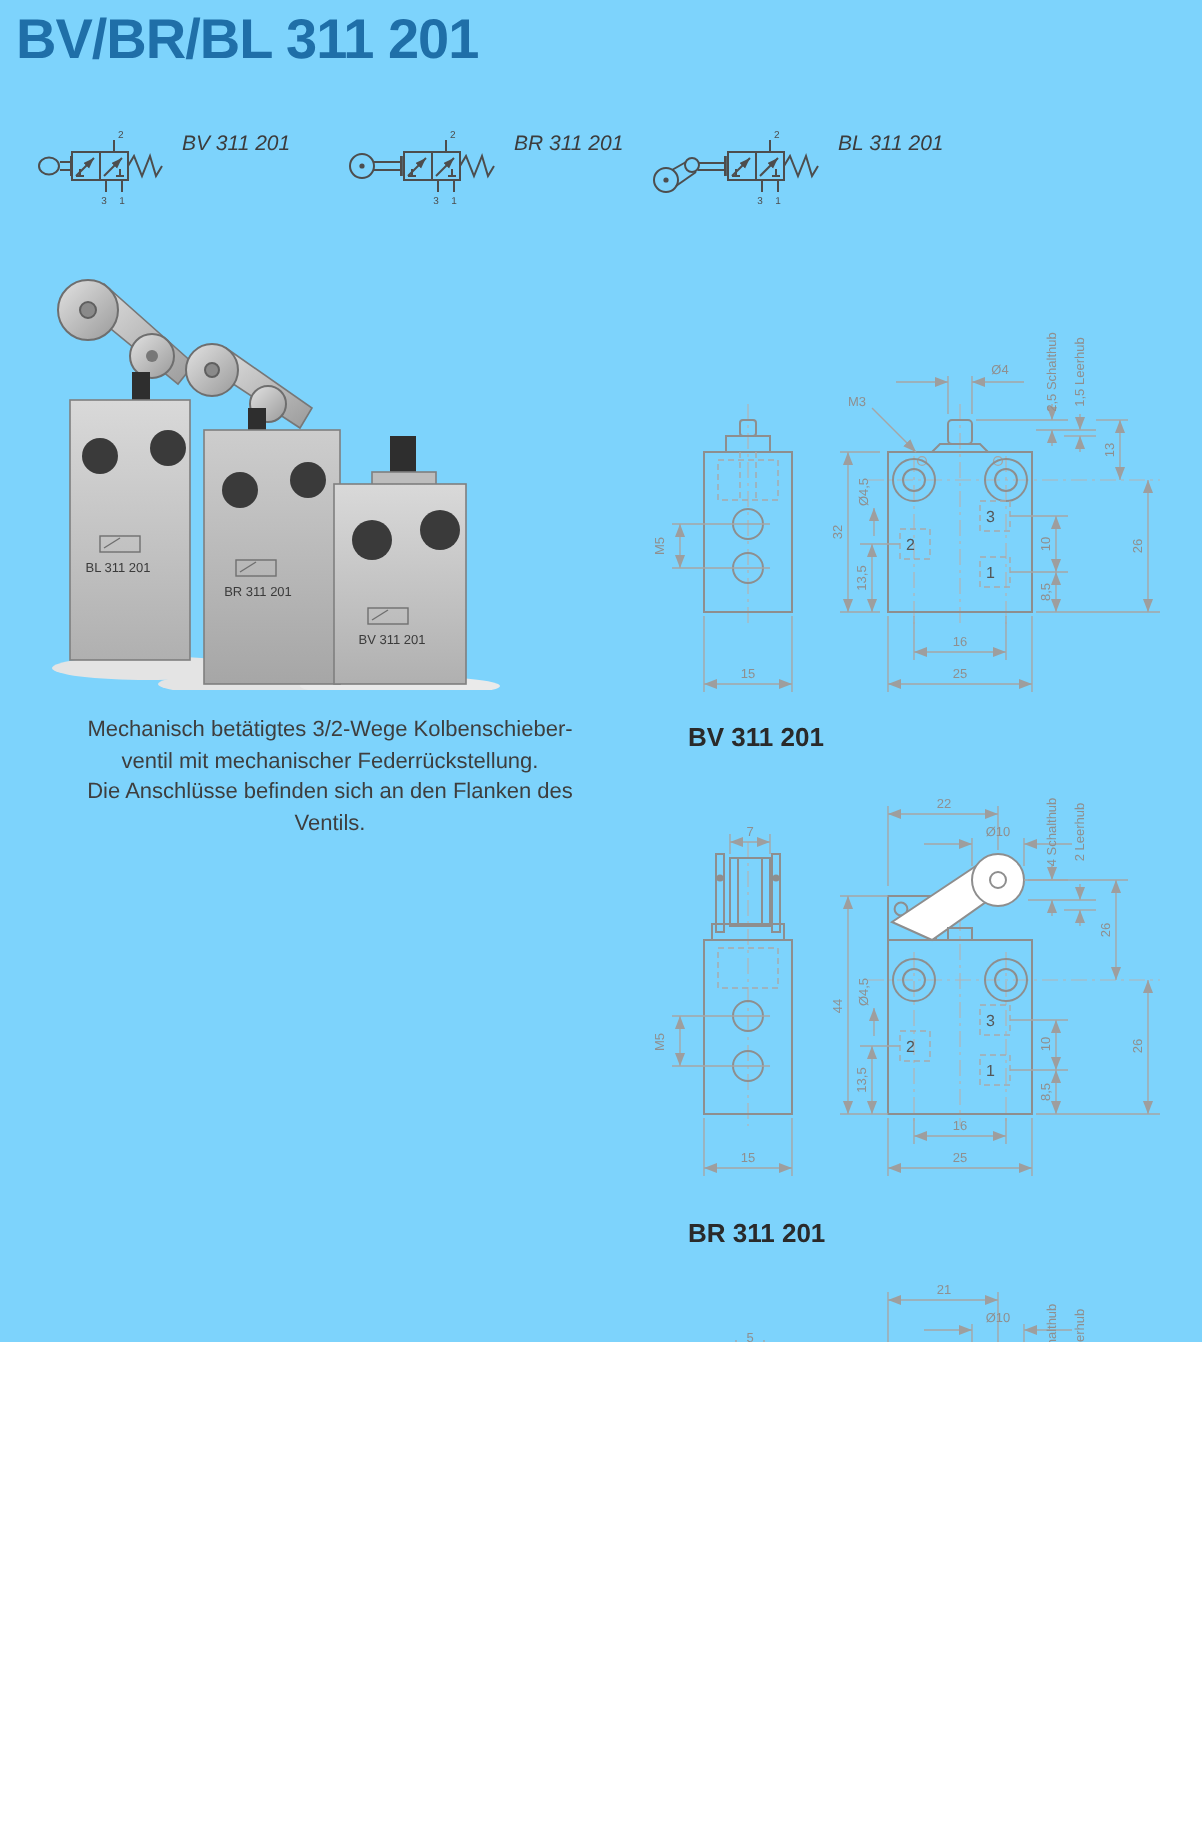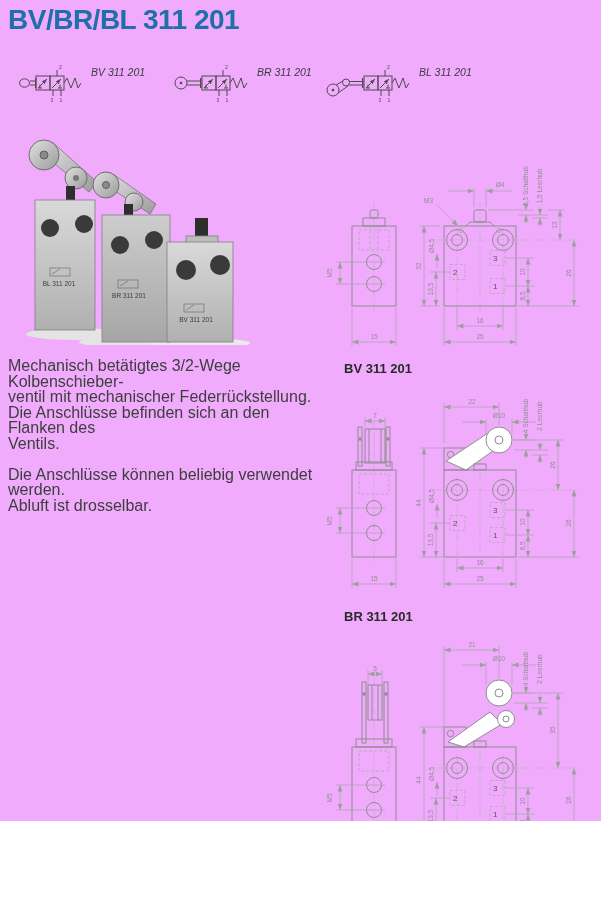--- a/index.html
+++ b/index.html
@@ -1,24 +1,24 @@
 <!DOCTYPE html>
 <html><head>
 <meta charset="utf-8">
 <style>
   html,body{margin:0;padding:0;background:#fff;}
-  .page{position:relative;width:601px;height:821px;background:#f0abfc;overflow:hidden;
-        font-family:"Liberation Sans",sans-serif;}
+  .page{position:relative;width:601px;height:671px;background:#7dd3fc;overflow:hidden;
+        font-family:"Liberation Sans",sans-serif;text-align:center;}
   .title{position:absolute;left:8px;top:4px;margin:0;font-size:28px;font-weight:bold;
          color:#1f6fa8;letter-spacing:-0.5px;white-space:nowrap;}
   .symbol{position:absolute;top:62px;display:flex;align-items:flex-start;}
   .symbol .lab{font-style:italic;font-size:10.5px;color:#3c3c3c;margin:4px 0 0 7px;white-space:nowrap;}
   .sym-svg{overflow:visible;}
   .photo{position:absolute;left:14px;top:130px;}
-  .desc{position:absolute;left:8px;top:358px;width:314px;font-size:16px;line-height:15.6px;color:#3e3e3e;}
+  .desc{position:absolute;left:8px;top:358px;width:314px;font-size:11px;line-height:15.6px;color:#3e3e3e;}
   .desc p{margin:0 0 15px 0;white-space:pre-line;}
   .drawing{position:absolute;left:322px;}
   .d-bv{top:160px;} .d-br{top:383px;} .d-bl{top:630px;}
   .drawing svg{overflow:visible;display:block;}
   .dlabel{position:absolute;left:22px;font-weight:bold;font-size:13px;color:#2a2a2a;white-space:nowrap;}
   .d-bv .dlabel{top:201px;} .d-br .dlabel{top:226px;} .d-bl .dlabel{top:263px;}
   svg text{font-family:"Liberation Sans",sans-serif;}
   .ln{stroke:#8e8e8e;stroke-width:1;fill:none;}
   .lnf{stroke:#8e8e8e;stroke-width:1;fill:#fff;}
   .dl{stroke:#a6a6a6;stroke-width:0.7;fill:none;}
@@ -201,22 +201,20 @@
         <text class="ph-lab" x="182" y="192" text-anchor="middle">BV 311 201</text>
       </g>
     </svg>
   </div>
 
   <div class="desc">
     <p>Mechanisch betätigtes 3/2-Wege Kolbenschieber-
 ventil mit mechanischer Federrückstellung.
 Die Anschlüsse befinden sich an den Flanken des
 Ventils.</p>
-    <p>Die Anschlüsse können beliebig verwendet werden.
-Abluft ist drosselbar.</p>
   </div>
 
   <div class="drawing d-bv">
     <svg width="278" height="200" viewBox="0 0 278 200">
 
       <g>
         <line class="cl" x1="52" y1="42" x2="52" y2="152"></line>
         <rect class="ln" x="41" y="58" width="22" height="8"></rect>
         <rect class="ln" x="48" y="50" width="8" height="8" rx="1.5"></rect>
         <rect class="ln" x="30" y="66" width="44" height="80"></rect>

